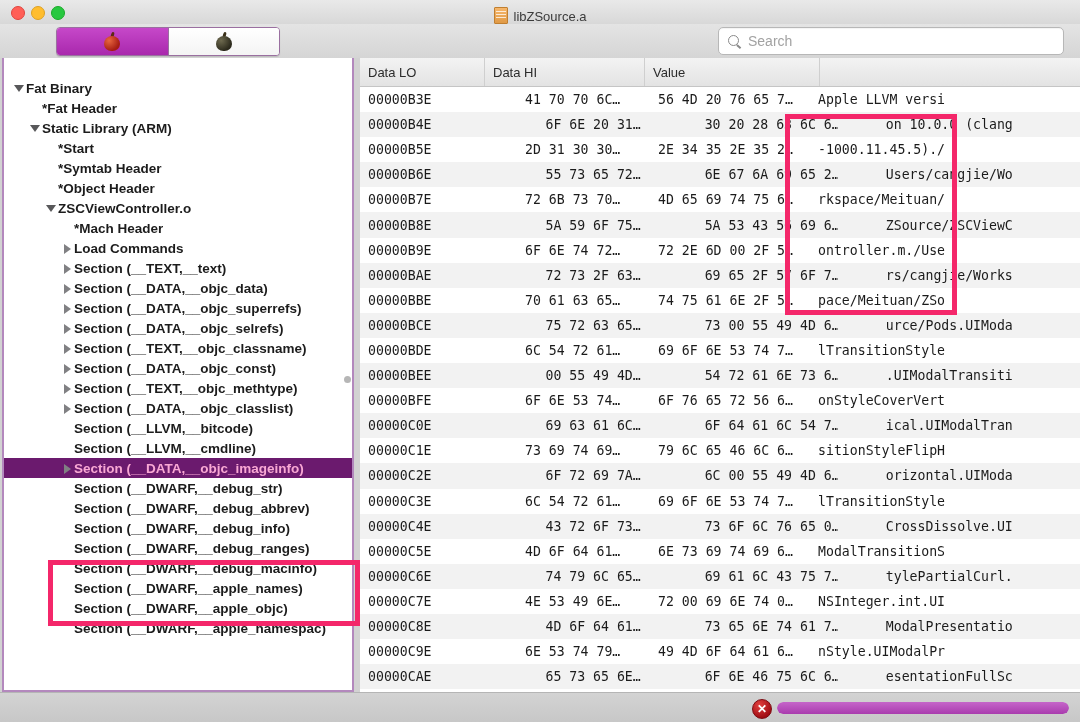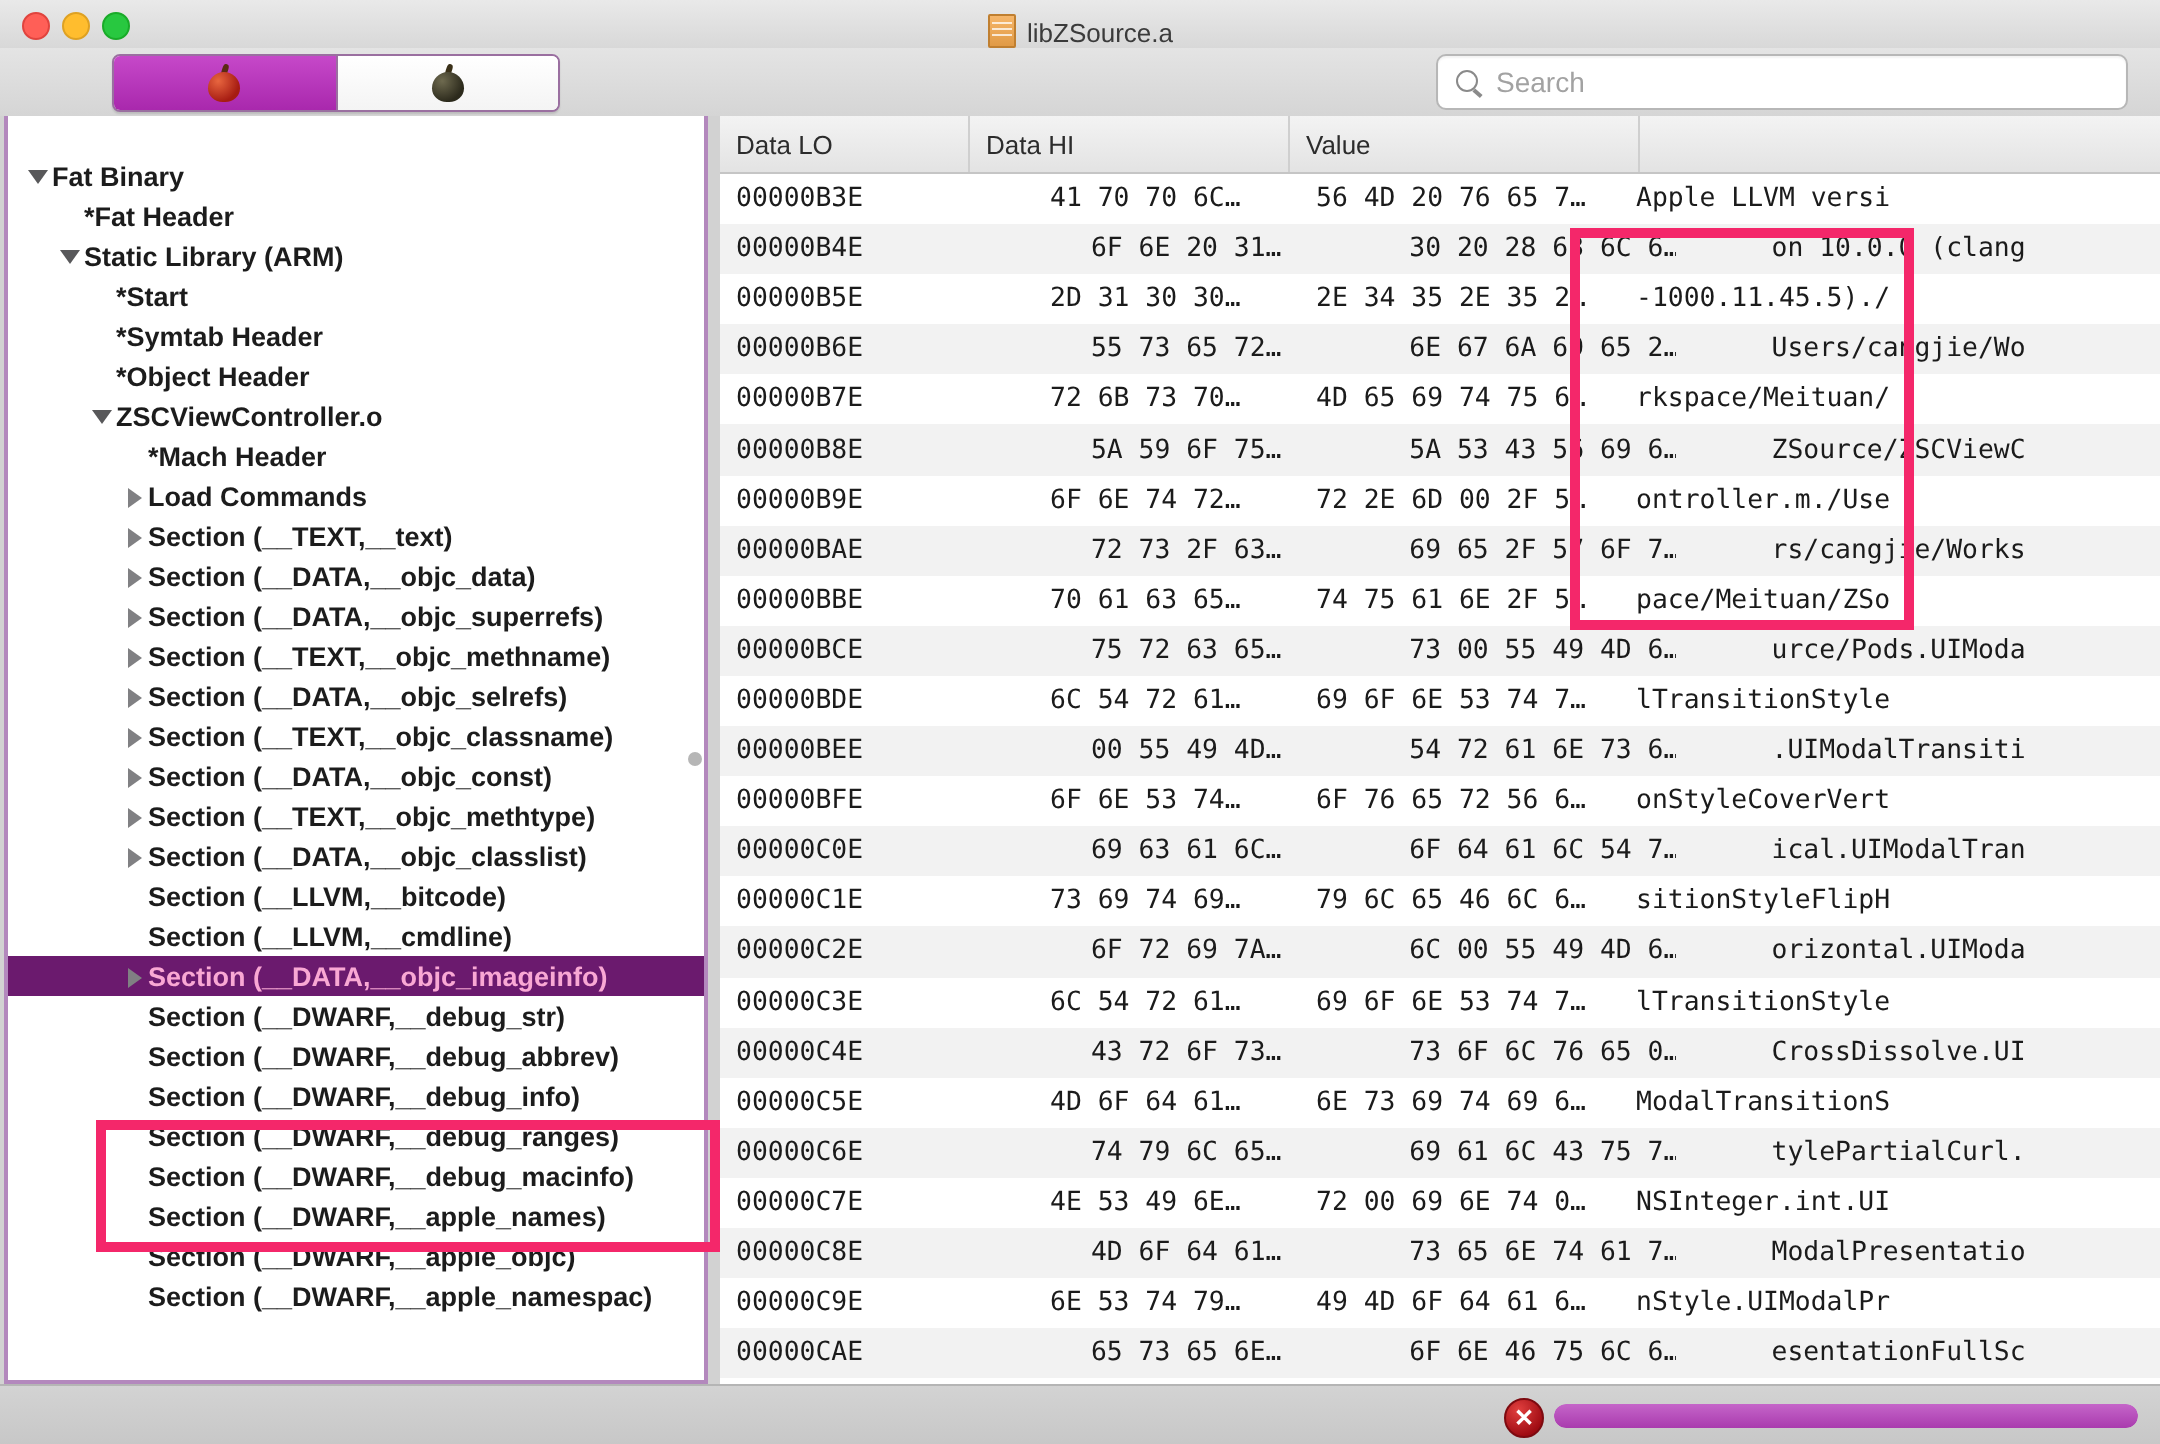--- a/index.html
+++ b/index.html
@@ -336,25 +336,20 @@
             <span class="tlabel">Section (__DATA,__objc_data)</span>
           </div>
           <div class="trow">
             <span style="display: inline-block; flex: 0 0 auto; width: 56px;"></span>
             <span class="tw"><i class="tri tri-right"></i></span>
             <span class="tlabel">Section (__DATA,__objc_superrefs)</span>
           </div>
           <div class="trow">
             <span style="display: inline-block; flex: 0 0 auto; width: 56px;"></span>
             <span class="tw"><i class="tri tri-right"></i></span>
-            <span class="tlabel">Section (__TEXT,__objc_methname)</span>
-          </div>
-          <div class="trow">
-            <span style="display: inline-block; flex: 0 0 auto; width: 56px;"></span>
-            <span class="tw"><i class="tri tri-right"></i></span>
             <span class="tlabel">Section (__DATA,__objc_selrefs)</span>
           </div>
           <div class="trow">
             <span style="display: inline-block; flex: 0 0 auto; width: 56px;"></span>
             <span class="tw"><i class="tri tri-right"></i></span>
             <span class="tlabel">Section (__TEXT,__objc_classname)</span>
           </div>
           <div class="trow">
             <span style="display: inline-block; flex: 0 0 auto; width: 56px;"></span>
             <span class="tw"><i class="tri tri-right"></i></span>

